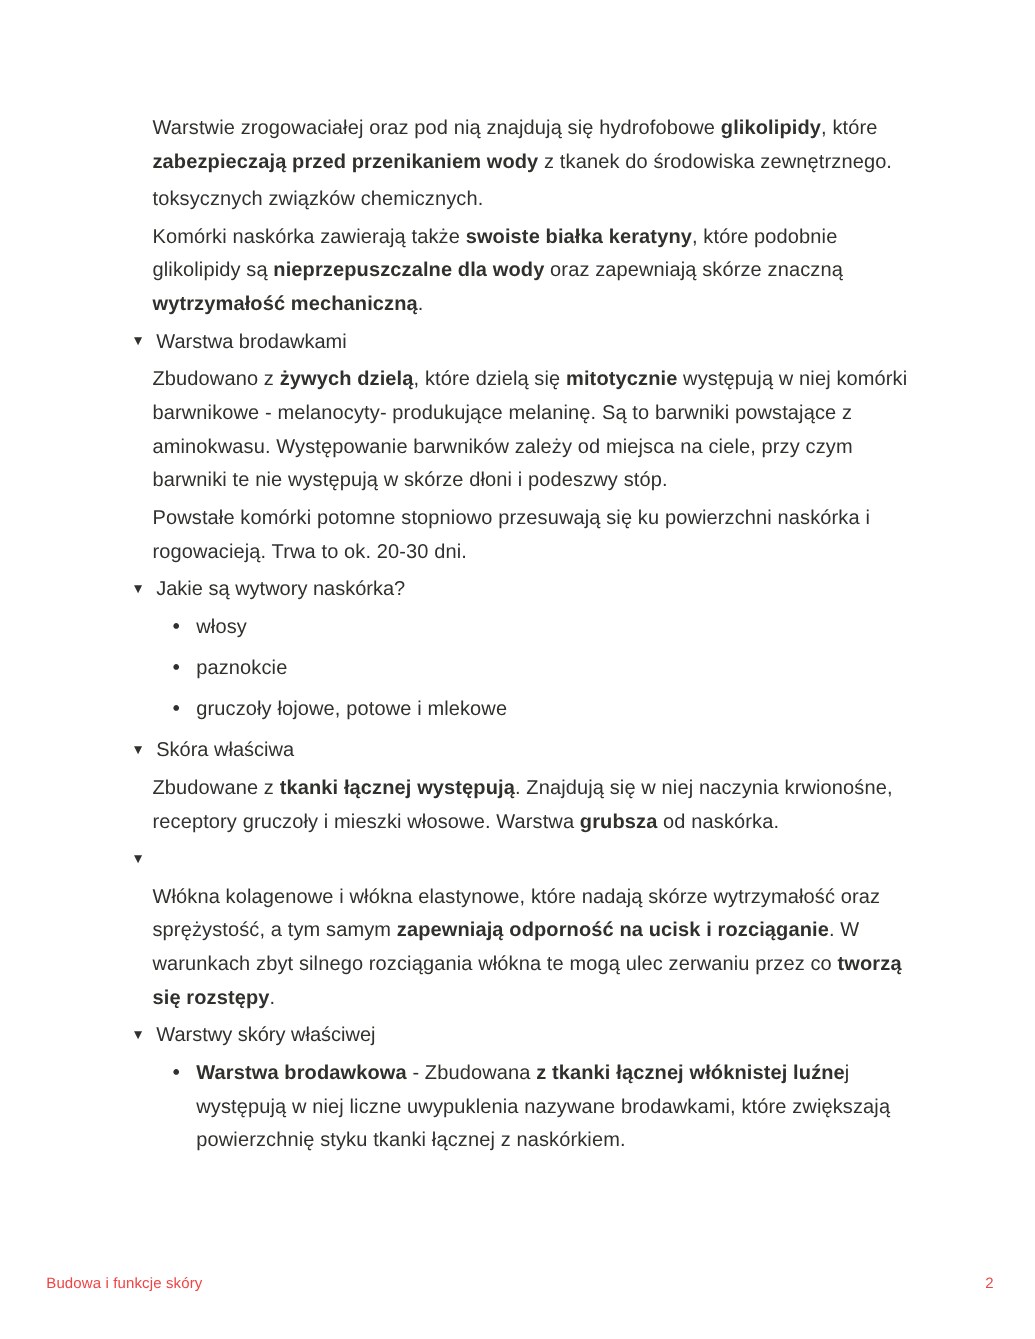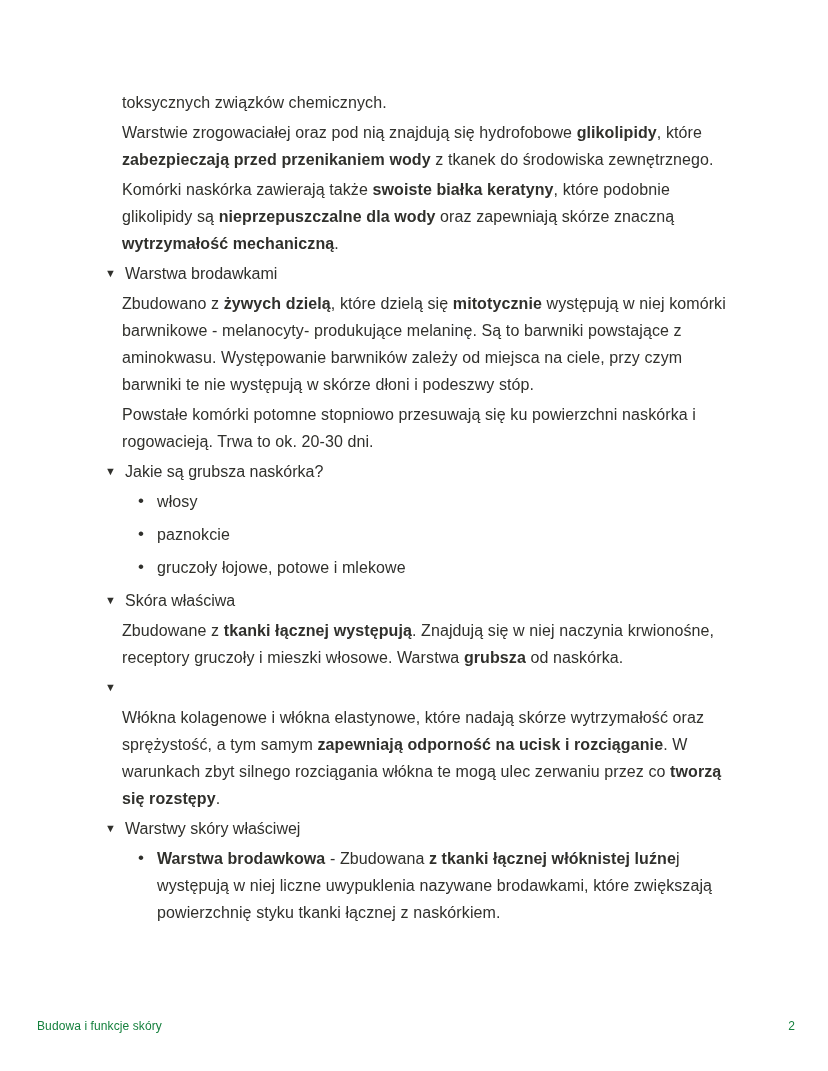--- a/index.html
+++ b/index.html
@@ -64,32 +64,32 @@
     align-items: center;
     font-size: 12px;
     color: #9b9b9b;
     letter-spacing: 0.1px;
   }
 </style>
 </head>
 <body style="background: rgb(255, 255, 255); color: rgb(48, 48, 44);">
 
 <main class="content">
+    <div class="block paragraph"><span>Warstwie zrogowaciałej oraz pod nią znajdują się hydrofobowe </span><strong>glikolipidy</strong><span>, które </span><strong>zabezpieczają przed przenikaniem wody</strong><span> z tkanek do środowiska zewnętrznego.</span></div>
     <div class="block paragraph"><span>toksycznych związków chemicznych.</span></div>
-    <div class="block paragraph"><span>Warstwie zrogowaciałej oraz pod nią znajdują się hydrofobowe </span><strong>glikolipidy</strong><span>, które </span><strong>zabezpieczają przed przenikaniem wody</strong><span> z tkanek do środowiska zewnętrznego.</span></div>
     <div class="block paragraph"><span>Komórki naskórka zawierają także </span><strong>swoiste białka keratyny</strong><span>, które podobnie glikolipidy są </span><strong>nieprzepuszczalne dla wody</strong><span> oraz zapewniają skórze znaczną </span><strong>wytrzymałość mechaniczną</strong><span>.</span></div>
     <div class="block toggle-row">
       <span class="toggle-arrow">▼</span>
       <span class="toggle-label">Warstwa brodawkami</span>
     </div>
     <div class="block paragraph"><span>Zbudowano z </span><strong>żywych dzielą</strong><span>, które dzielą się </span><strong>mitotycznie</strong><span> występują w niej komórki barwnikowe - melanocyty- produkujące melaninę. Są to barwniki powstające z aminokwasu. Występowanie barwników zależy od miejsca na ciele, przy czym barwniki te nie występują w skórze dłoni i podeszwy stóp.</span></div>
     <div class="block paragraph"><span>Powstałe komórki potomne stopniowo przesuwają się ku powierzchni naskórka i rogowacieją. Trwa to ok. 20-30 dni.</span></div>
     <div class="block toggle-row">
       <span class="toggle-arrow">▼</span>
-      <span class="toggle-label">Jakie są grubsza naskórka?</span>
+      <span class="toggle-label">Jakie są wytwory naskórka?</span>
     </div>
     <div class="bullet-row">
       <span class="bullet-dot">•</span>
       <div class="bullet-text"><span>włosy</span></div>
     </div>
     <div class="bullet-row">
       <span class="bullet-dot">•</span>
       <div class="bullet-text"><span>paznokcie</span></div>
     </div>
     <div class="bullet-row">
@@ -108,16 +108,16 @@
     <div class="block toggle-row">
       <span class="toggle-arrow">▼</span>
       <span class="toggle-label">Warstwy skóry właściwej</span>
     </div>
     <div class="bullet-row">
       <span class="bullet-dot">•</span>
       <div class="bullet-text"><strong>Warstwa brodawkowa</strong><span> - Zbudowana </span><strong>z tkanki łącznej włóknistej luźne</strong><span>j występują w niej liczne uwypuklenia nazywane brodawkami, które zwiększają powierzchnię styku tkanki łącznej z naskórkiem.</span></div>
     </div>
   </main>
 
-<footer class="footer" style="color: #15803d;">
+<footer class="footer" style="color: #ef4444;">
   <span>Budowa i funkcje skóry</span>
   <span>2</span>
 </footer>
 
 </body></html>

